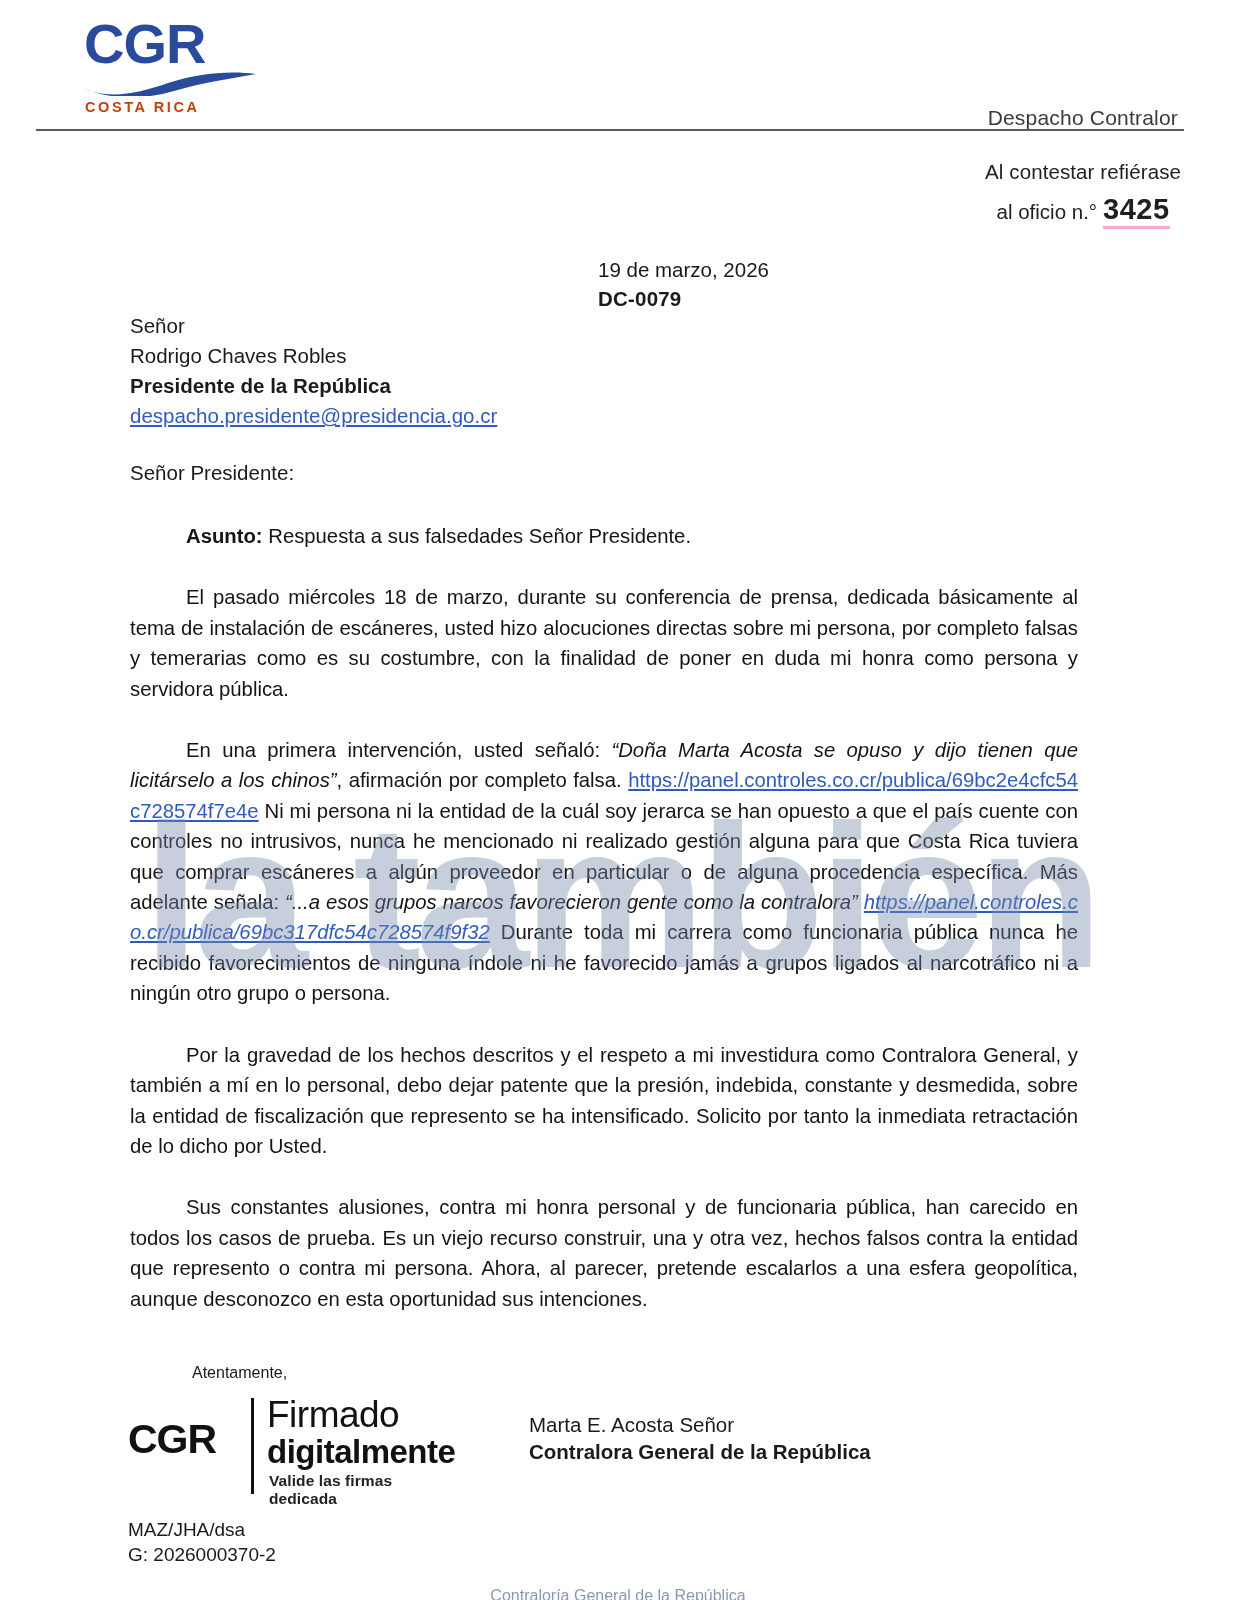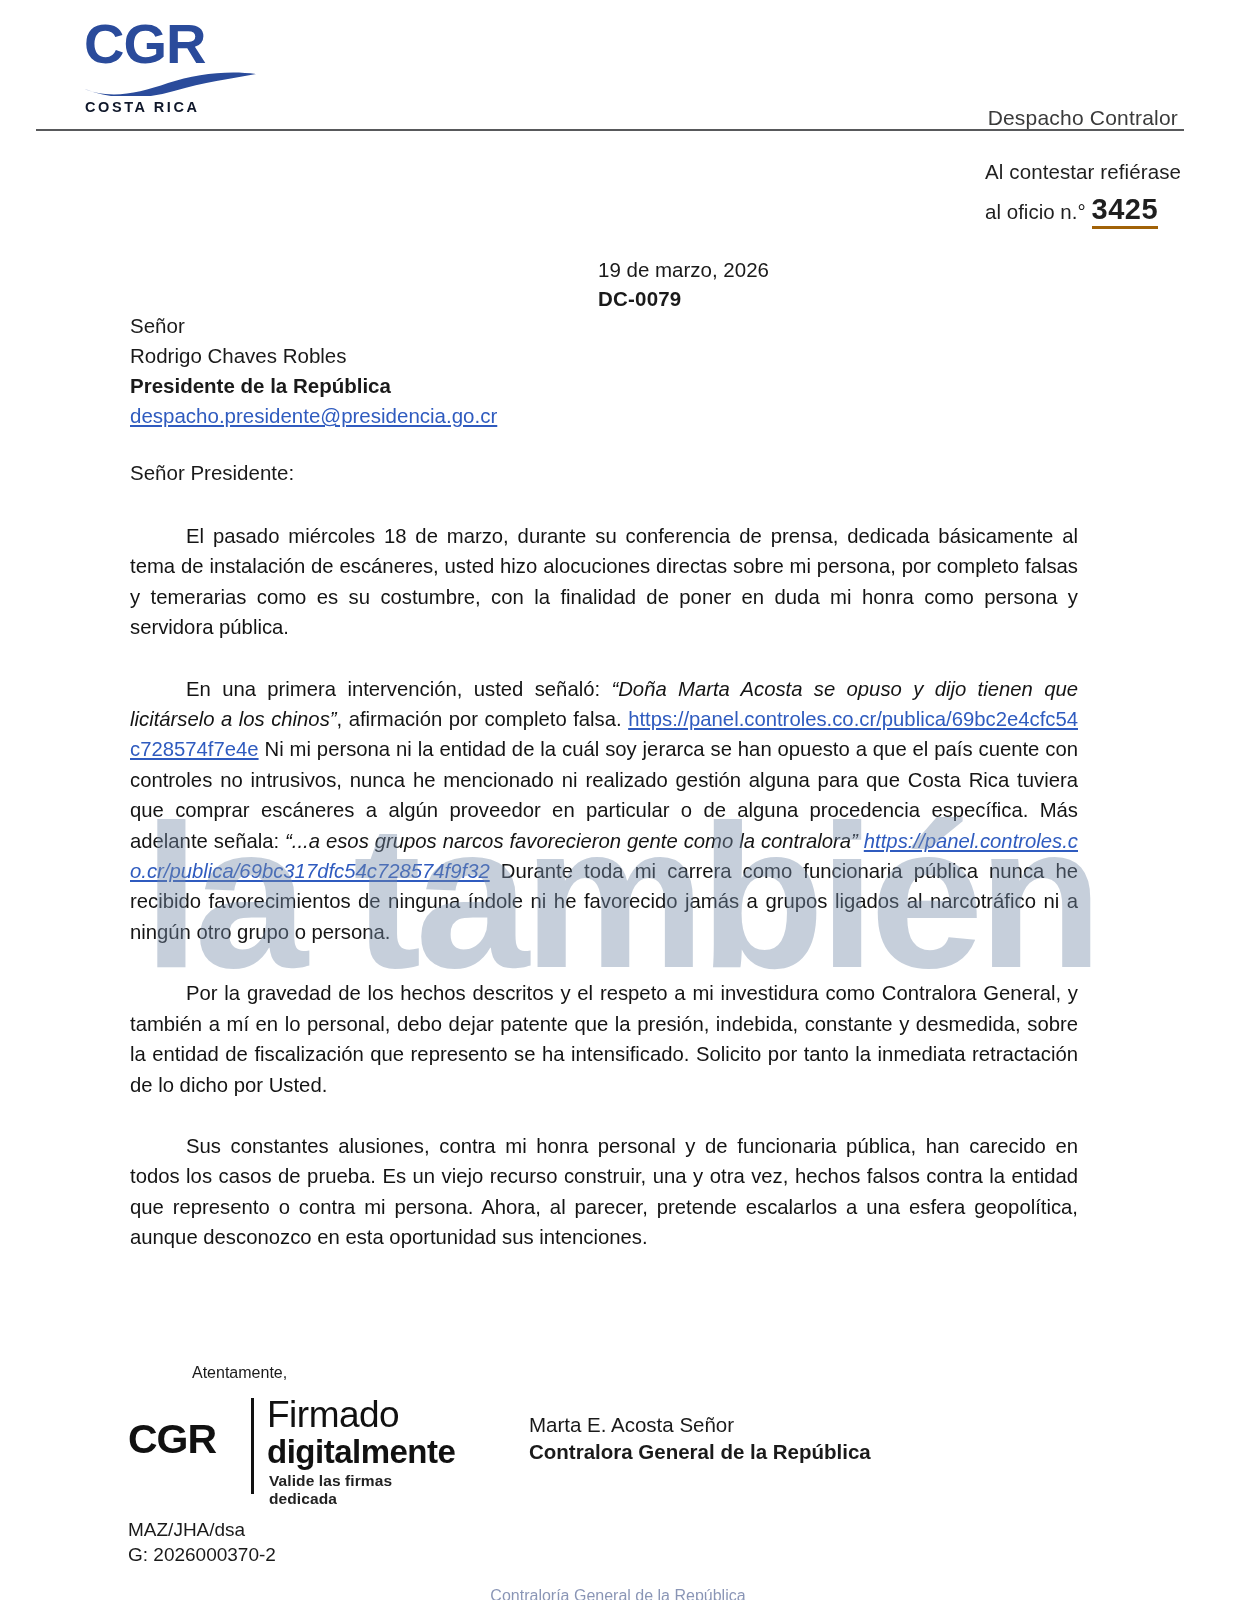--- a/index.html
+++ b/index.html
@@ -21,35 +21,35 @@
     font-weight:700;
     font-size:56px;
     letter-spacing:-1px;
     color:#2a4b9b;
     line-height:60px;
     margin-left:6px;
   }
   .logo-wave{position:absolute;left:0;top:56px;width:180px;height:26px;}
   .logo-country{
     position:absolute;left:7px;top:85px;
-    font-size:14.5px;font-weight:600;letter-spacing:2.6px;color:#0f172a;
+    font-size:14.5px;font-weight:600;letter-spacing:2.6px;color:#c2410c;
   }
   .despacho{
     position:absolute;right:58px;top:62px;
     font-size:21px;color:#3a3a3a;letter-spacing:.2px;margin-top:44px;
   }
   .hrule{position:absolute;left:36px;top:129px;width:1148px;height:2px;background:#58595b;}
 
   
-  .oficio{position:absolute;right:55px;top:160px;text-align:left;}
+  .oficio{position:absolute;right:55px;top:160px;text-align:center;}
   .oficio .l1{font-size:20.5px;color:#1f1f1f;letter-spacing:.1px;}
   .oficio .l2{font-size:20.5px;color:#1f1f1f;margin-top:9px;}
   .oficio .num{
     font-size:29px;font-weight:700;letter-spacing:.5px;
-    border-bottom:3px solid #a16207;padding-bottom:1px;margin-left:6px;
+    border-bottom:3px solid #f9a8d4;padding-bottom:1px;margin-left:6px;
   }
 
   
   .datewrap{position:absolute;left:598px;top:258px;}
   .datewrap .d1{font-size:20.5px;}
   .datewrap .d2{font-size:20.5px;font-weight:700;margin-top:5px;letter-spacing:.2px;}
 
   
   .recipient{position:absolute;left:130px;top:311px;line-height:30px;}
   .recipient div{font-size:20.5px;}
@@ -150,20 +150,23 @@
     <div>Señor</div>
     <div>Rodrigo Chaves Robles</div>
     <div class="bold">Presidente de la República</div>
     <div class="mail">despacho.presidente@presidencia.go.cr</div>
   </div>
 
   <div class="salut">Señor Presidente:</div>
 
   <div class="body">
 
+    <p class="para">
+      <span class="ind"></span><b>Asunto:</b><span> Respuesta a sus falsedades Señor Presidente.</span>
+    </p>
 
     <p class="para">
       <span class="ind"></span><span>El pasado miércoles 18 de marzo, durante su conferencia de prensa, dedicada básicamente al tema de instalación de escáneres, usted hizo alocuciones directas sobre mi persona, por completo falsas y temerarias como es su costumbre, con la finalidad de poner en duda mi honra  como  persona y servidora pública.</span>
     </p>
 
     <p class="para">
       <span class="ind"></span><span>En una primera intervención, usted señaló: </span><i>“Doña Marta Acosta se opuso y dijo tienen que licitárselo a los chinos”</i><span>, afirmación por completo falsa. </span><a class="url">https://panel.controles.co.cr/publica/69bc2e4cfc54c728574f7e4e</a><span> Ni mi persona ni la entidad de la cuál soy jerarca se han opuesto a que el país cuente con controles no intrusivos, nunca he mencionado ni realizado gestión alguna para que Costa Rica tuviera que comprar escáneres a algún proveedor en particular o de alguna procedencia específica. Más adelante señala: </span><i>“...a esos grupos narcos favorecieron gente como la contralora”</i> <a class="url it">https://panel.controles.co.cr/publica/69bc317dfc54c728574f9f32</a><span> Durante toda mi carrera como funcionaria pública nunca he recibido favorecimientos de ninguna índole ni he favorecido jamás a grupos ligados al narcotráfico ni a ningún otro grupo o persona.</span>
     </p>
 
     <p class="para">

